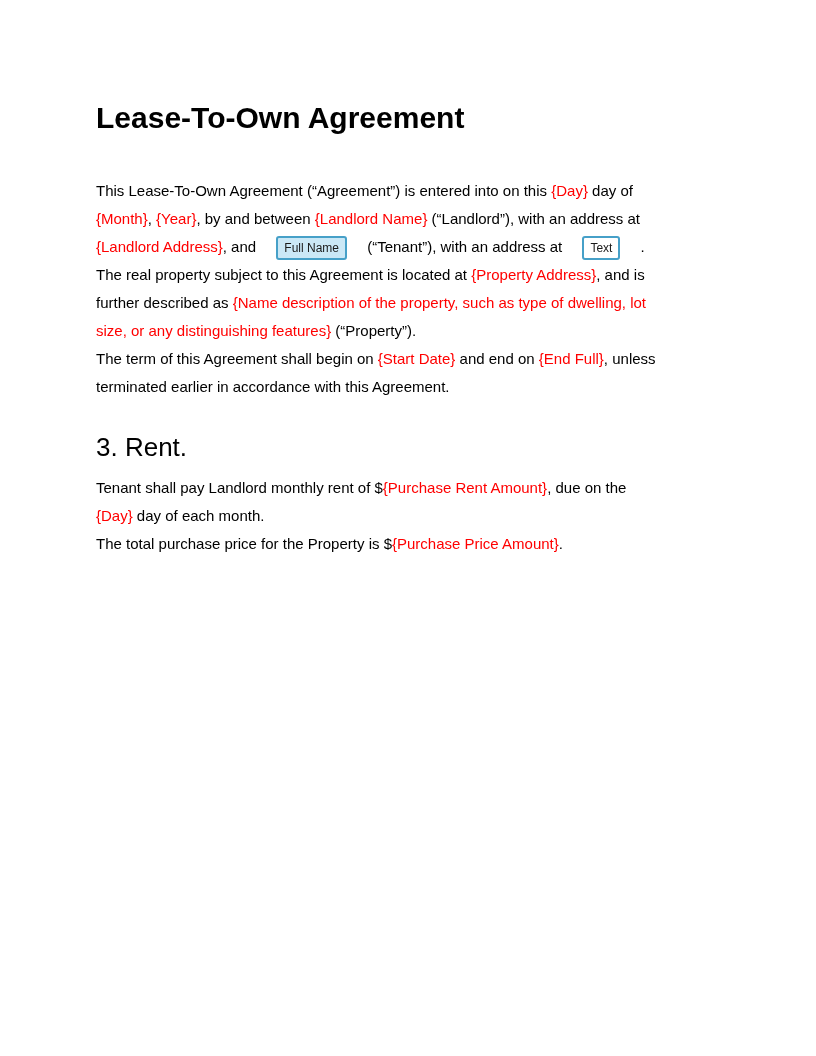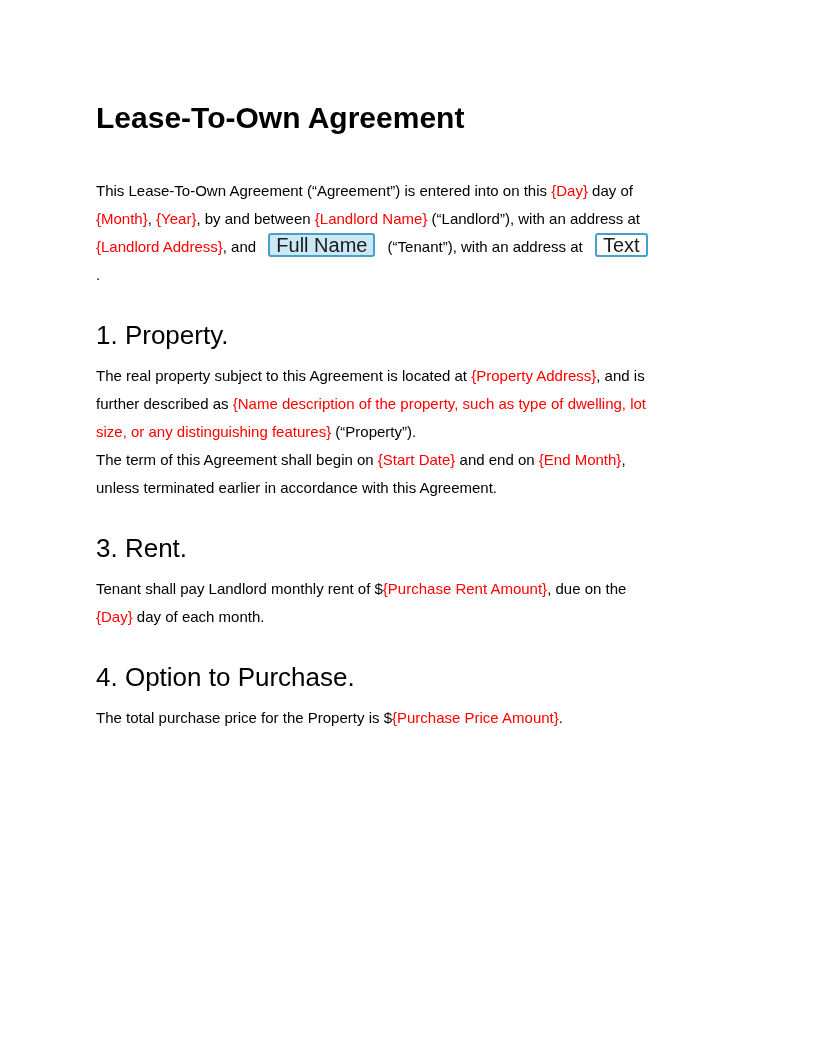--- a/index.html
+++ b/index.html
@@ -45,37 +45,35 @@
     color: #000000;
   }
   .ph { color: var(--placeholder-color, #ff0000); }
   .field {
     display: inline-block;
     box-sizing: border-box;
     border: 2px solid var(--field-border, #46a0c8);
     border-radius: 3px;
     background: #ffffff;
     color: #1a1a1a;
-    font-size: 20px;
+    font-size: 12px;
     line-height: 20px;
     padding: 0 6px;
-    margin: 0 8px;
+    margin: 0 16px;
     vertical-align: baseline;
     cursor: text;
   }
   .field.filled { background: var(--field-fill, #cbe8f6); }
 </style>
 </head>
 <body>
 
 <div class="page">
   <h1 class="doc-title">Lease-To-Own Agreement</h1>
   <p class="body-par"><span>This Lease-To-Own Agreement (“Agreement”) is entered into on this </span><span class="ph">{Day}</span><span> day of </span><span class="ph">{Month}</span><span>, </span><span class="ph">{Year}</span><span>, by and between </span><span class="ph">{Landlord Name}</span><span> (“Landlord”), with an address at </span><span class="ph">{Landlord Address}</span><span>, and </span><span class="field filled">Full Name</span><span> (“Tenant”), with an address at </span><span class="field">Text</span><span> .</span></p>
   <div>
-      <h2 class="sec-heading">1. Property.</h2>
       <p class="body-par"><span>The real property subject to this Agreement is located at </span><span class="ph">{Property Address}</span><span>, and is further described as </span><span class="ph">{Name description of the property, such as type of dwelling, lot size, or any distinguishing features}</span><span> (“Property”).</span></p>
-      <p class="body-par"><span>The term of this Agreement shall begin on </span><span class="ph">{Start Date}</span><span> and end on </span><span class="ph">{End Month}</span><span>, unless terminated earlier in accordance with this Agreement.</span></p>
+      <p class="body-par"><span>The term of this Agreement shall begin on </span><span class="ph">{Start Date}</span><span> and end on </span><span class="ph">{End Full}</span><span>, unless terminated earlier in accordance with this Agreement.</span></p>
       <h2 class="sec-heading">3. Rent.</h2>
       <p class="body-par"><span>Tenant shall pay Landlord monthly rent of $</span><span class="ph">{Purchase Rent Amount}</span><span>, due on the </span><span class="ph">{Day}</span><span> day of each month.</span></p>
-      <h2 class="sec-heading">4. Option to Purchase.</h2>
       <p class="body-par"><span>The total purchase price for the Property is $</span><span class="ph">{Purchase Price Amount}</span><span>.</span></p>
     </div>
 </div>
 
 </body></html>

